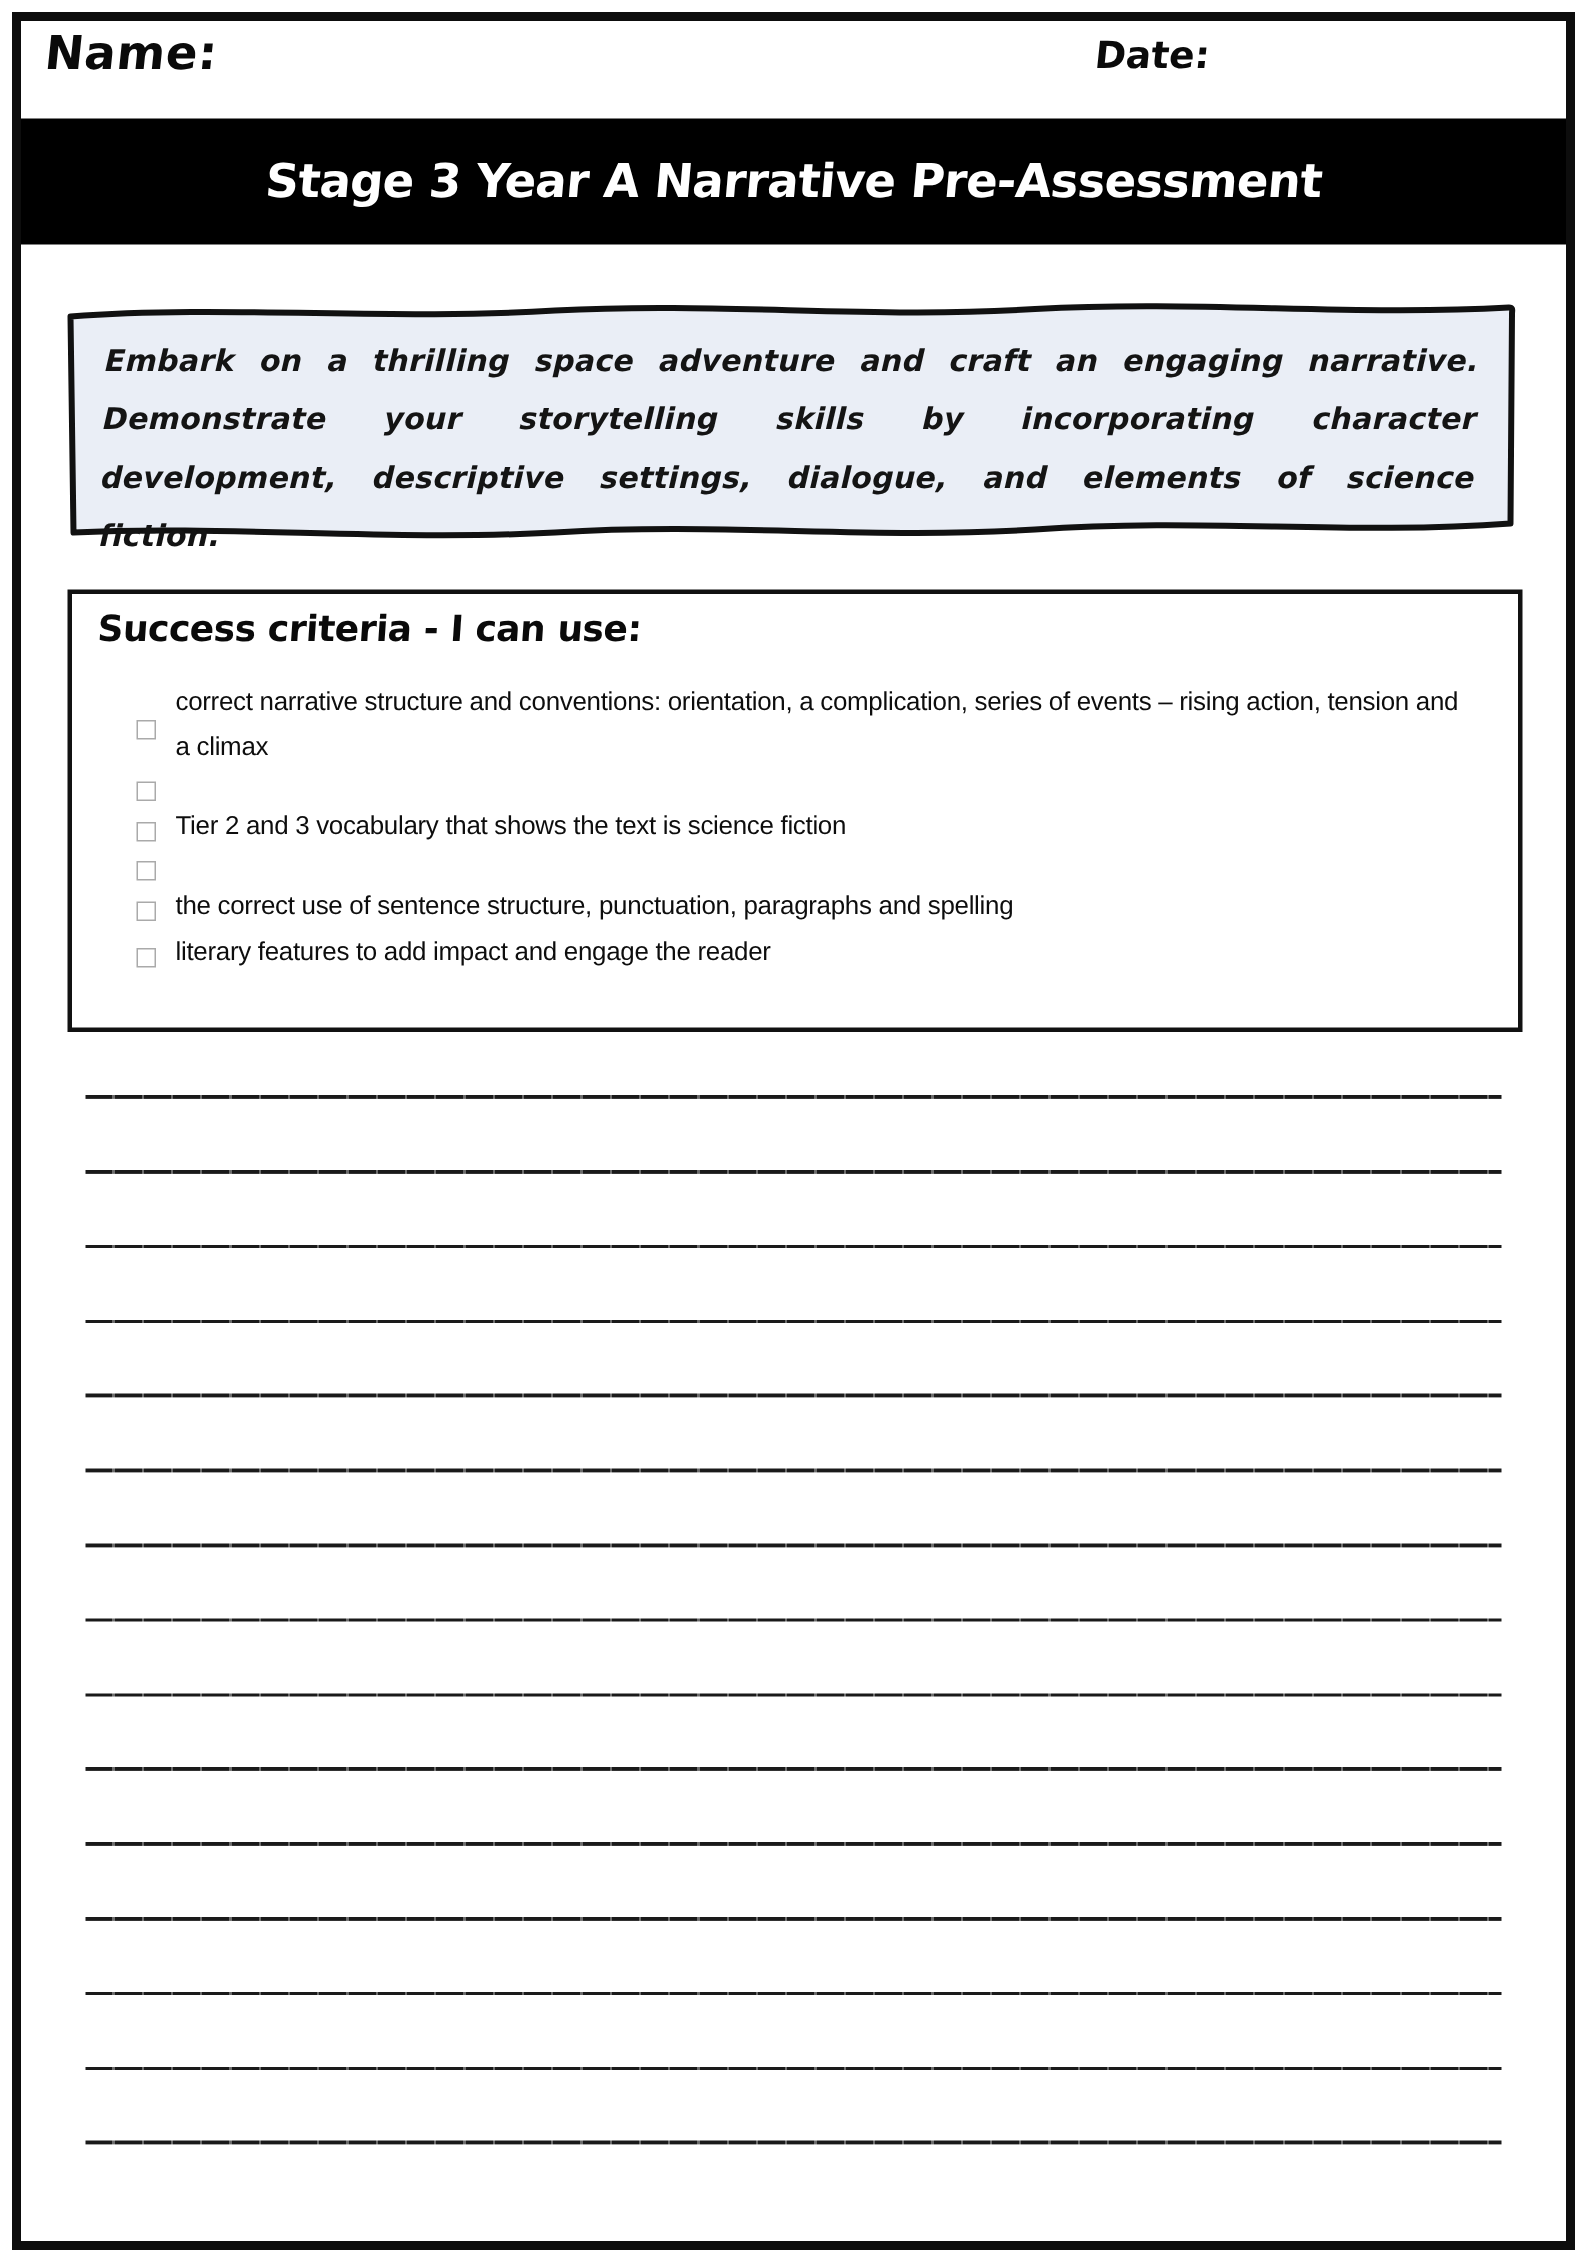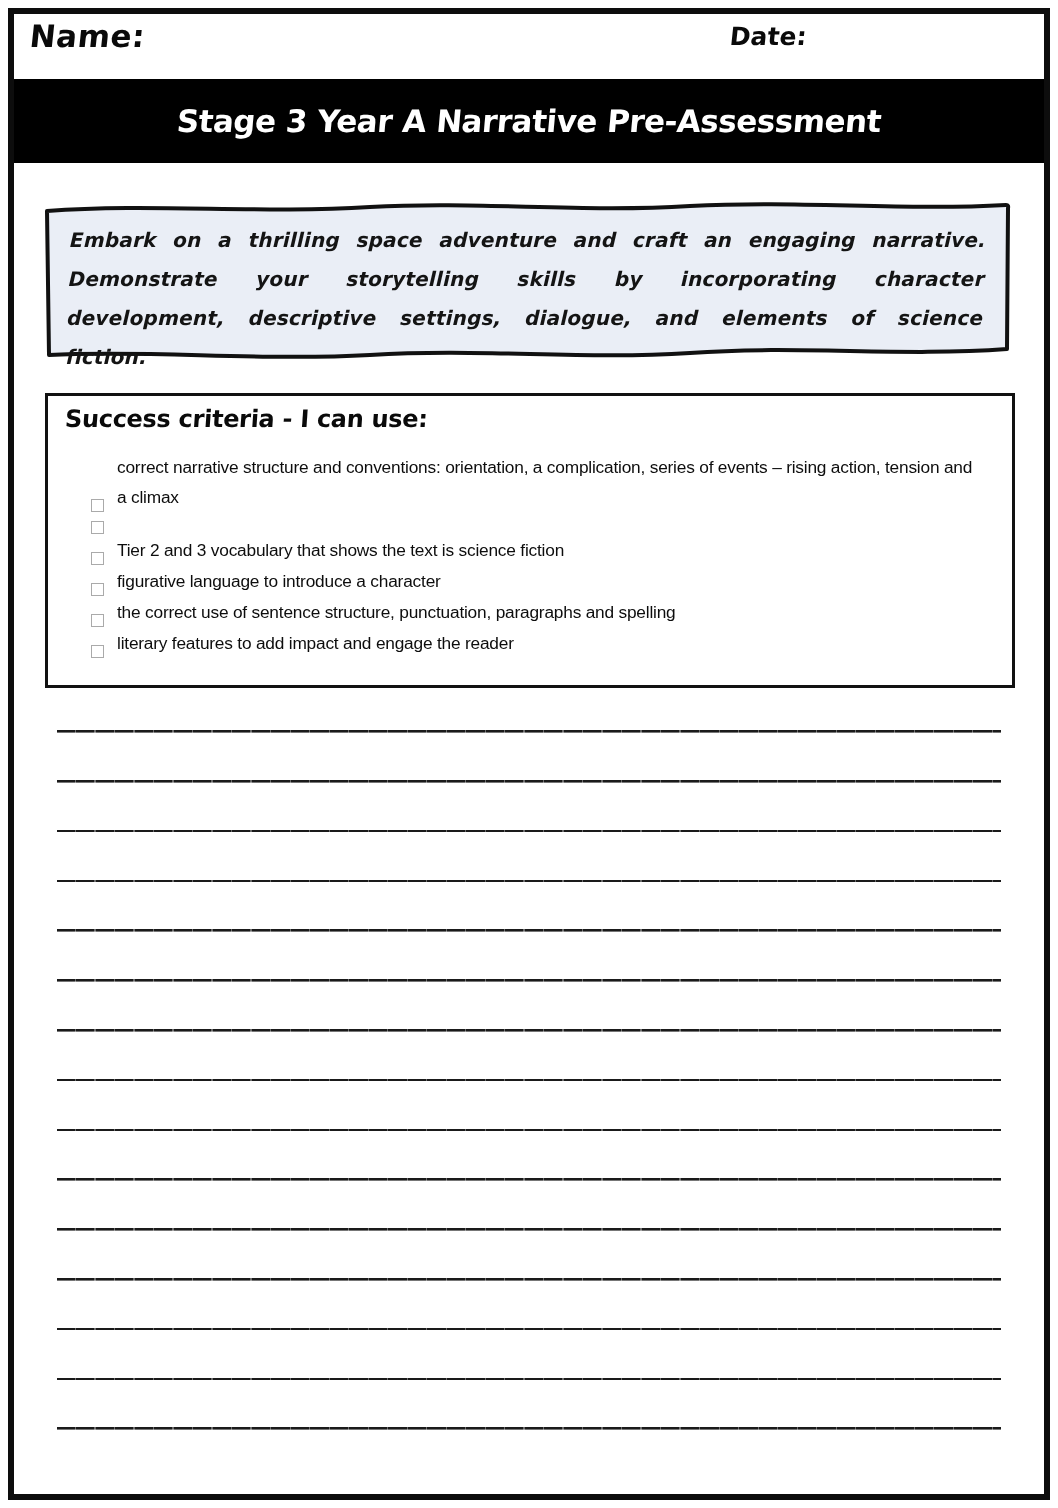--- a/index.html
+++ b/index.html
@@ -74,21 +74,21 @@
     position:absolute; left:17px; top:9px;
     font-family:"DejaVu Sans", sans-serif;
     font-weight:bold; font-size:24px; color:#0a0a0a;
     letter-spacing:-0.3px; transform:skewX(-4deg);
   }
   .criteria-list {
     position:absolute; left:43px; top:56px; right:30px;
     list-style:none;
   }
   .criteria-item {
-    display:flex; align-items:flex-end;
+    display:flex; align-items:center;
     margin-bottom:1px;
     font-size:17.3px; line-height:30px; color:#0d0d0d;
     letter-spacing:-0.2px;
   }
   .criteria-item .checkbox {
     flex:0 0 auto;
     width:13px; height:13px;
     border:1.5px solid #aaaaaa; background:#ffffff;
     margin:8px 13px 0 0;
   }
@@ -153,21 +153,20 @@
         </li>
         <li class="criteria-item">
           <span class="checkbox"></span>
         </li>
         <li class="criteria-item">
           <span class="checkbox"></span>
           <span class="criteria-text">Tier 2 and 3 vocabulary that shows the text is science fiction</span>
         </li>
         <li class="criteria-item">
           <span class="checkbox"></span>
-          <span class="criteria-text">figurative language to introduce a character</span>
         </li>
         <li class="criteria-item">
           <span class="checkbox"></span>
           <span class="criteria-text">the correct use of sentence structure, punctuation, paragraphs and spelling</span>
         </li>
         <li class="criteria-item">
           <span class="checkbox"></span>
           <span class="criteria-text">literary features to add impact and engage the reader</span>
         </li>
       </ul>

